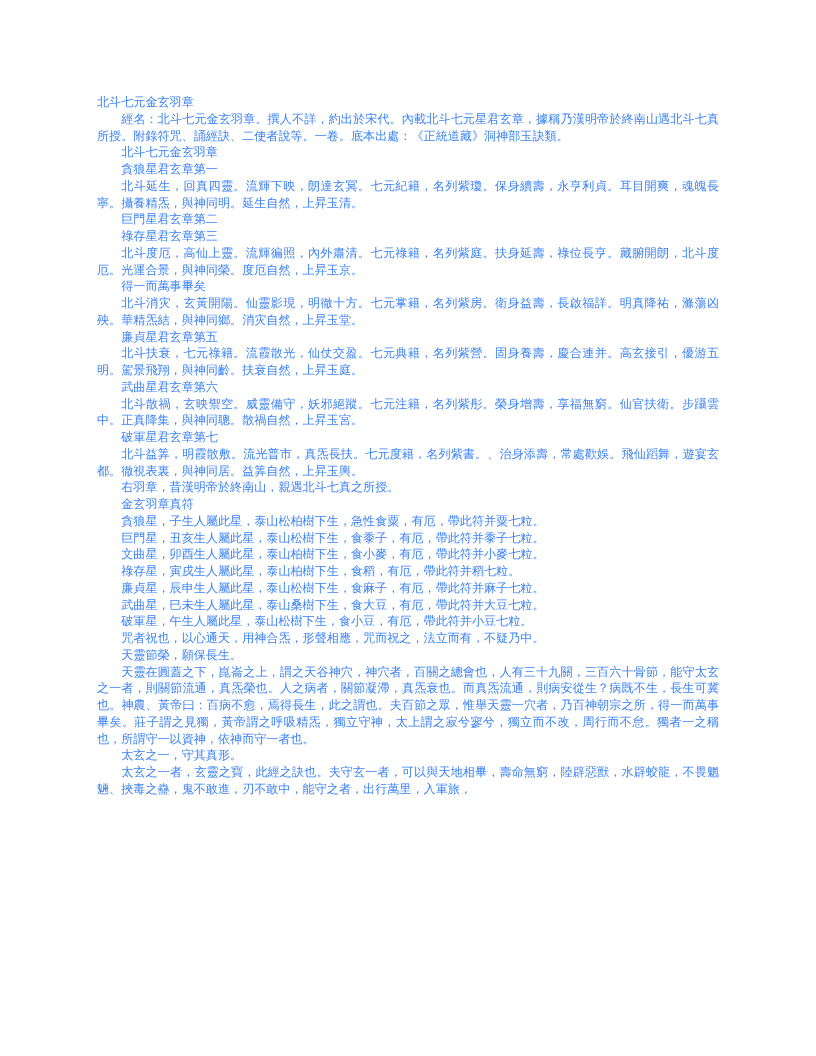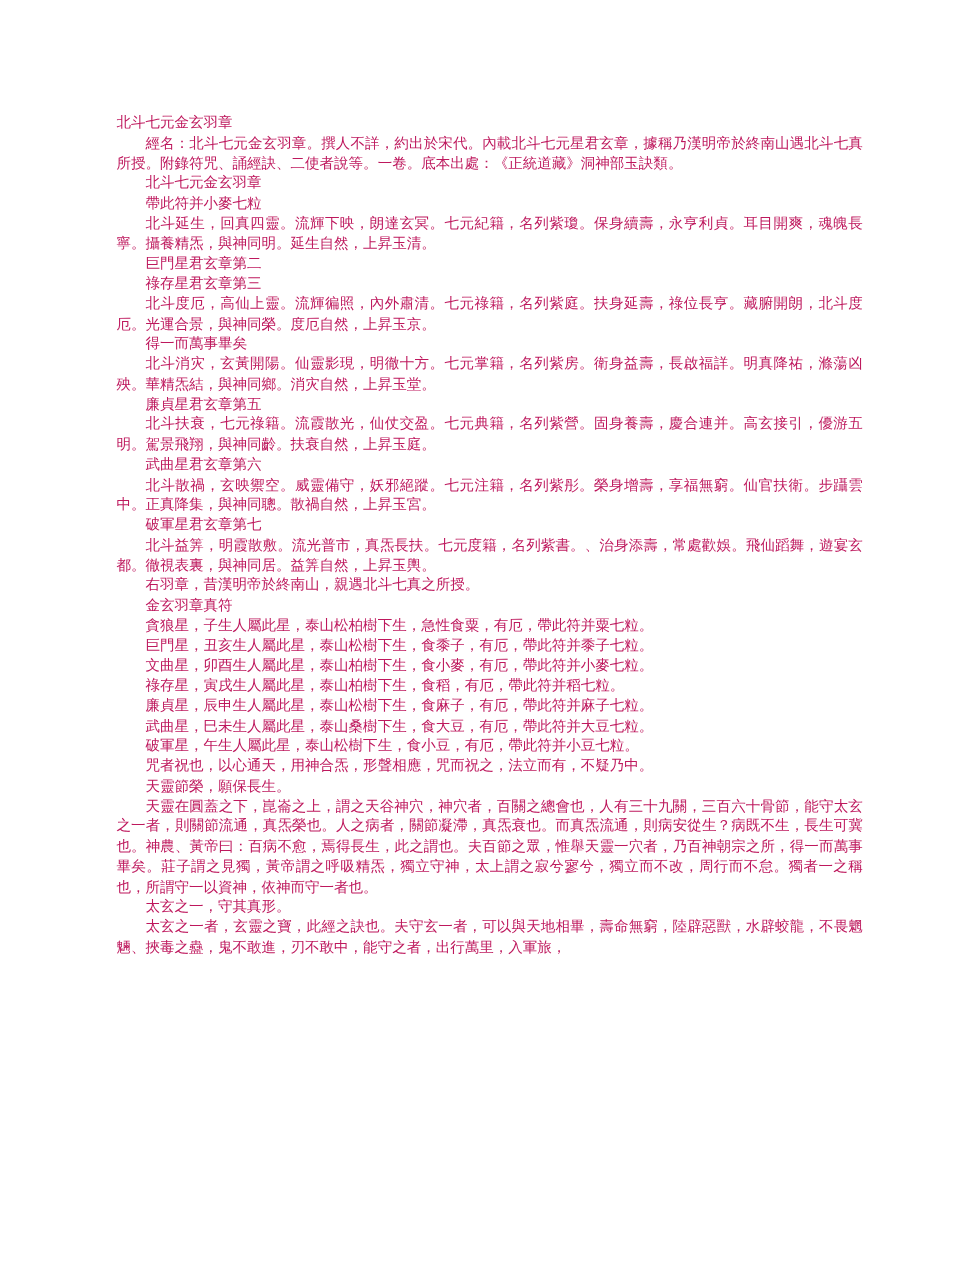--- a/index.html
+++ b/index.html
@@ -20,21 +20,21 @@
     box-sizing: border-box;
   }
   .content {
     position: absolute;
     left: 97px;
     top: 94px;
     width: 622px;
     font-family: Liberation Serif, serif;
     font-size: 12.1px;
     line-height: 16.75px;
-    color: #be185d;
+    color: #3b82f6;
     text-align: justify;
     text-justify: inter-ideograph;
   }
   p {
     margin: 0;
     padding: 0;
     font-size: 12.1px;
     line-height: 16.75px;
     text-align: justify;
     text-justify: inter-ideograph;
@@ -52,21 +52,21 @@
   }
 </style>
 </head>
 <body>
 
 <div class="page">
   <div class="content" id="content-root">
       <p class="flush">北斗七元金玄羽章</p>
       <p class="indent1">經名：北斗七元金玄羽章。撰人不詳，約出於宋代。內載北斗七元星君玄章，據稱乃漢明帝於終南山遇北斗七真所授。附錄符咒、誦經訣、二使者說等。一卷。底本出處：《正統道藏》洞神部玉訣類。</p>
       <p class="indent-head">北斗七元金玄羽章</p>
-      <p class="indent-head">帶此符并小麥七粒</p>
+      <p class="indent-head">貪狼星君玄章第一</p>
       <p class="indent1">北斗延生，回真四靈。流輝下映，朗達玄冥。七元紀籍，名列紫瓊。保身續壽，永亨利貞。耳目開爽，魂魄長寧。攝養精炁，與神同明。延生自然，上昇玉清。</p>
       <p class="indent-head">巨門星君玄章第二</p>
       <p class="indent-head">祿存星君玄章第三</p>
       <p class="indent1">北斗度厄，高仙上靈。流輝徧照，內外肅清。七元祿籍，名列紫庭。扶身延壽，祿位長亨。藏腑開朗，北斗度厄。光運合景，與神同榮。度厄自然，上昇玉京。</p>
       <p class="indent-head">得一而萬事畢矣</p>
       <p class="indent1">北斗消灾，玄黃開陽。仙靈影現，明徹十方。七元掌籍，名列紫房。衛身益壽，長啟福詳。明真降祐，滌蕩凶殃。華精炁結，與神同鄉。消灾自然，上昇玉堂。</p>
       <p class="indent-head">廉貞星君玄章第五</p>
       <p class="indent1">北斗扶衰，七元祿籍。流霞散光，仙仗交盈。七元典籍，名列紫營。固身養壽，慶合連并。高玄接引，優游五明。駕景飛翔，與神同齡。扶衰自然，上昇玉庭。</p>
       <p class="indent-head">武曲星君玄章第六</p>
       <p class="indent1">北斗散禍，玄映禦空。威靈備守，妖邪絕蹤。七元注籍，名列紫彤。榮身增壽，享福無窮。仙官扶衛。步躡雲中。正真降集，與神同聰。散禍自然，上昇玉宮。</p>

